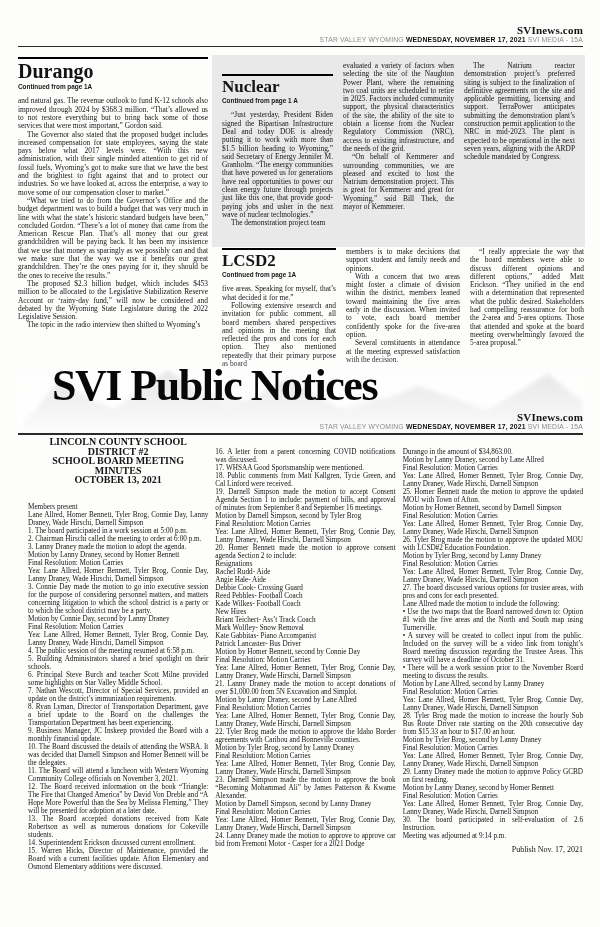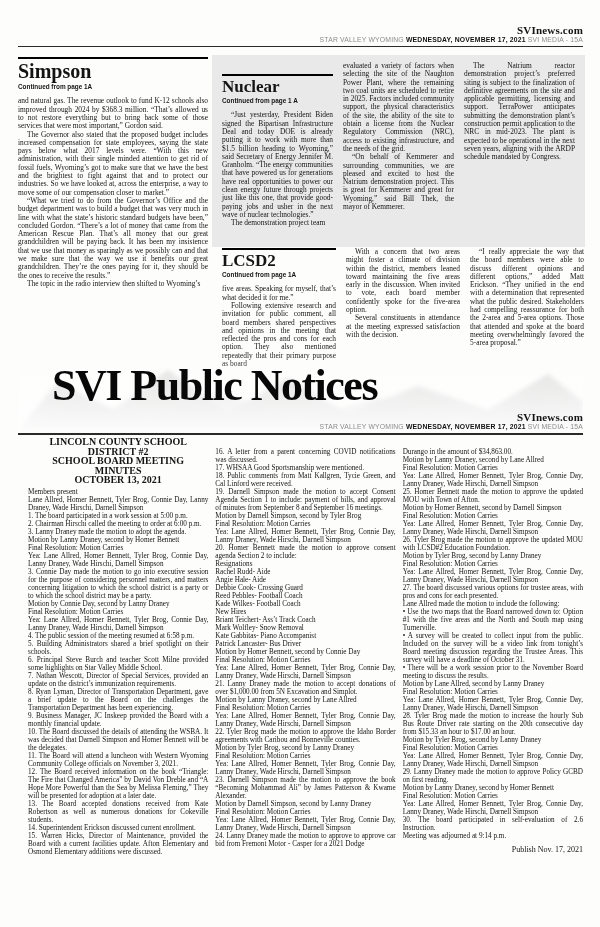--- a/index.html
+++ b/index.html
@@ -46,21 +46,21 @@
   .mountains { position:absolute; left:0; top:0; width:100%; height:100%; }
   .banner-title {
     position:relative; margin:8px 0 0 34px;
     font-size:44px; font-weight:bold; letter-spacing:-1.5px; color:#080808;
   }
   
   .minutes { position:absolute; left:28px; top:437px; width:555px; display:flex; gap:7px; }
   .mcol { width:181px; }
   .mhead { text-align:center; font-weight:bold; font-size:10px; line-height:9.6px; }
   .mbody {
-    margin-top:3px; font-size:7.2px; line-height:8px;
+    margin-top:18px; font-size:7.2px; line-height:8px;
     text-align:justify; white-space:pre-line;
   }
   .mcol2 .mbody, .mcol3 .mbody { margin-top:11px; }
   .publish { text-align:right; font-weight:normal; font-size:8px; margin-top:5px; white-space:normal; }
 </style>
 </head>
 <body>
 
 <div class="page">
 
@@ -68,26 +68,27 @@
     <span class="site">SVInews.com</span>
     <span class="dateline">
       <span>STAR VALLEY WYOMING</span>
       <span class="d">WEDNESDAY, NOVEMBER 17, 2021</span>
       <span>SVI MEDIA - 15A</span>
     </span>
   </div>
 
   <div class="gordon">
     <div class="kicker-rule"></div>
-    <h2 class="art-title">Simpson</h2>
+    <h2 class="art-title">Durango</h2>
     <div class="continued">Continued from page 1A</div>
     <div class="body">
       <p>and natural gas. The revenue outlook to fund K-12 schools also improved through 2024 by $368.3 million. “That’s allowed us to not restore everything but to bring back some of those services that were most important,” Gordon said.</p>
       <p class="ind">The Governor also stated that the proposed budget includes increased compensation for state employees, saying the state pays below what 2017 levels were. “With this new administration, with their single minded attention to get rid of fossil fuels, Wyoming’s got to make sure that we have the best and the brightest to fight against that and to protect our industries. So we have looked at, across the enterprise, a way to move some of our compensation closer to market.”</p>
       <p class="ind">“What we tried to do from the Governor’s Office and the budget department was to build a budget that was very much in line with what the state’s historic standard budgets have been,” concluded Gordon. “There’s a lot of money that came from the American Rescue Plan. That’s all money that our great grandchildren will be paying back.  It has been my insistence that we use that money as sparingly as we possibly can and that we make sure that the way we use it benefits our great grandchildren. They’re the ones paying for it, they should be the ones to receive the results.”</p>
+      <p class="ind">The proposed $2.3 billion budget, which includes $453 million to be allocated to the Legislative Stabilization Reserve Account or ‘rainy-day fund,” will now be considered and debated by the Wyoming State Legislature during the 2022 Legislative Session.</p>
       <p class="ind">The topic in the radio interview then shifted to Wyoming’s</p>
     </div>
   </div>
 
   <div class="graybox">
     <div class="ncols">
       <div class="ncol">
         <div class="kicker-rule"></div>
         <h2 class="art-title">Nuclear</h2>
         <div class="continued">Continued from page 1 A</div>
@@ -115,20 +116,21 @@
       <div class="kicker-rule"></div>
       <h2 class="art-title">LCSD2</h2>
       <div class="continued">Continued from page 1A</div>
       <div class="body">
         <p>five areas. Speaking for myself, that’s what decided it for me.”</p>
         <p class="ind">Following extensive research and invitation for public comment, all board members shared perspectives and opinions in the meeting that reflected the pros and cons for each option. They also mentioned repeatedly that their primary purpose as board</p>
       </div>
     </div>
     <div class="lcol">
       <div class="body">
+        <p>members is to make decisions that support student and family needs and opinions.</p>
         <p class="ind">With a concern that two areas might foster a climate of division within the district, members leaned toward maintaining the five areas early in the discussion. When invited to vote, each board member confidently spoke for the five-area option.</p>
         <p class="ind">Several constituents in attendance at the meeting expressed satisfaction with the decision.</p>
       </div>
     </div>
     <div class="lcol">
       <div class="body">
         <p class="ind">“I really appreciate the way that the board members were able to discuss different opinions and different options,” added Matt Erickson. “They unified in the end with a determination that represented what the public desired.  Stakeholders had compelling reassurance for both the 2-area and 5-area options. Those that attended and spoke at the board meeting overwhelmingly favored the 5-area proposal.”</p>
       </div>
     </div>
   </div>

